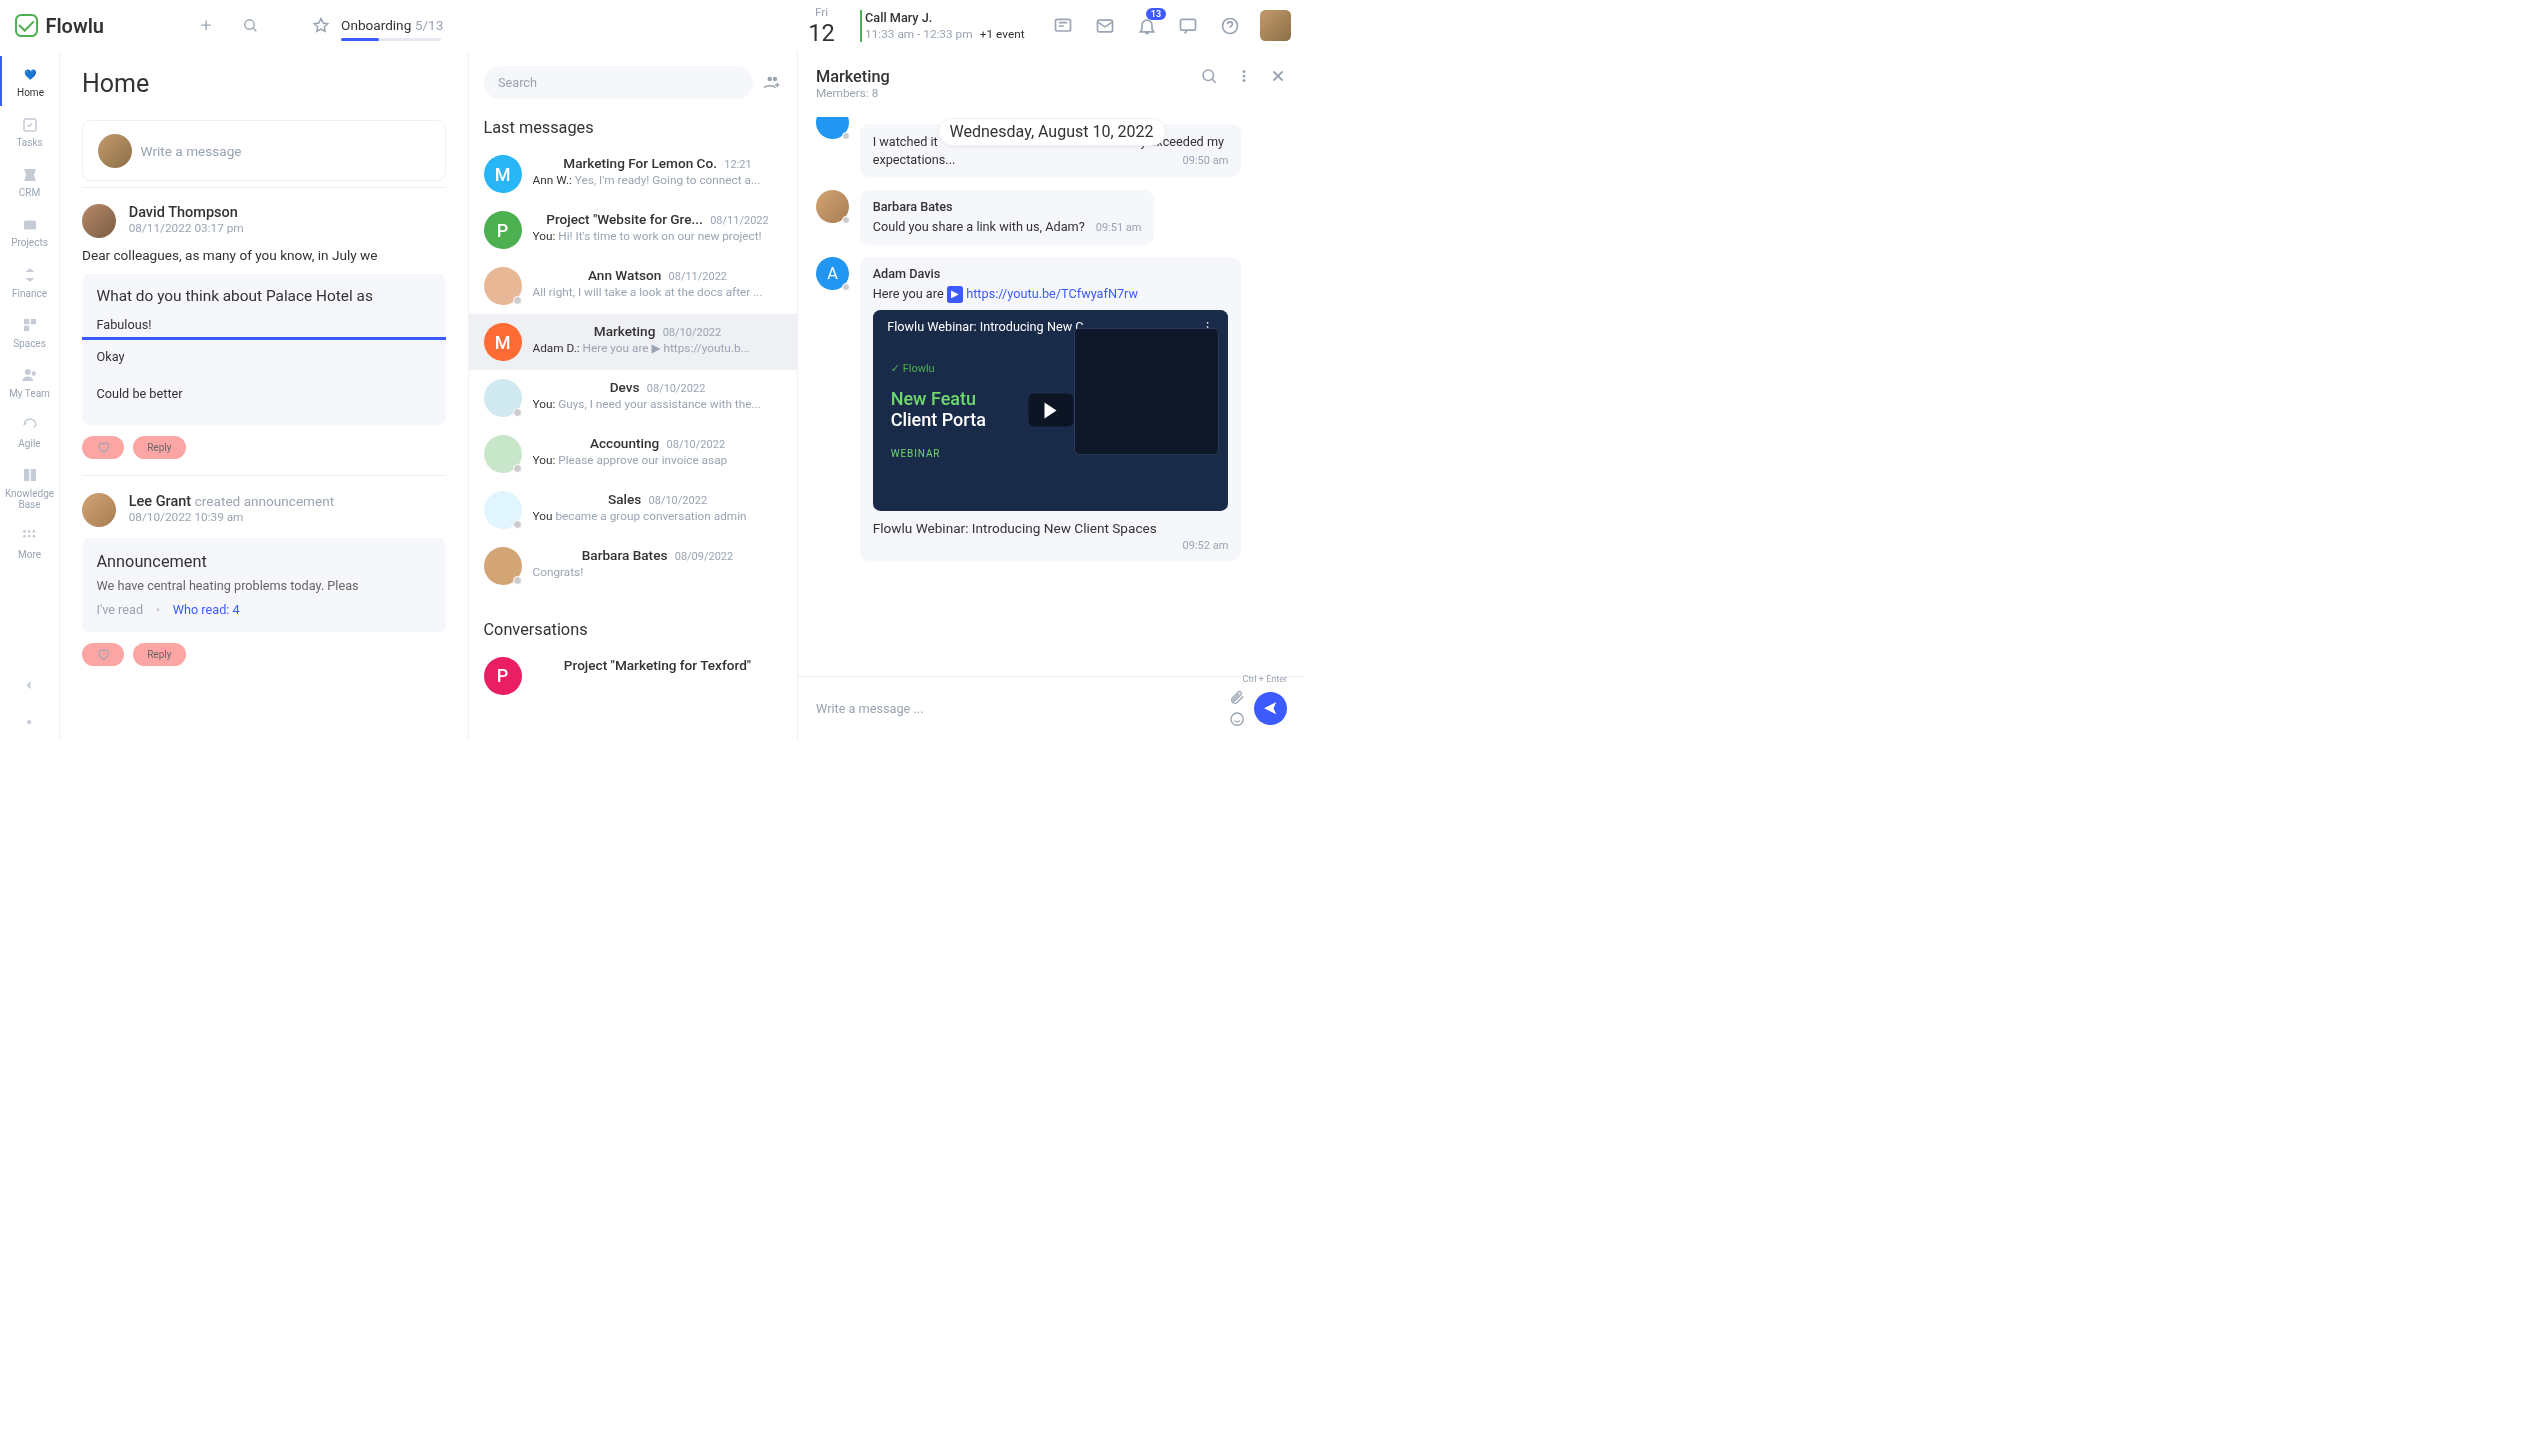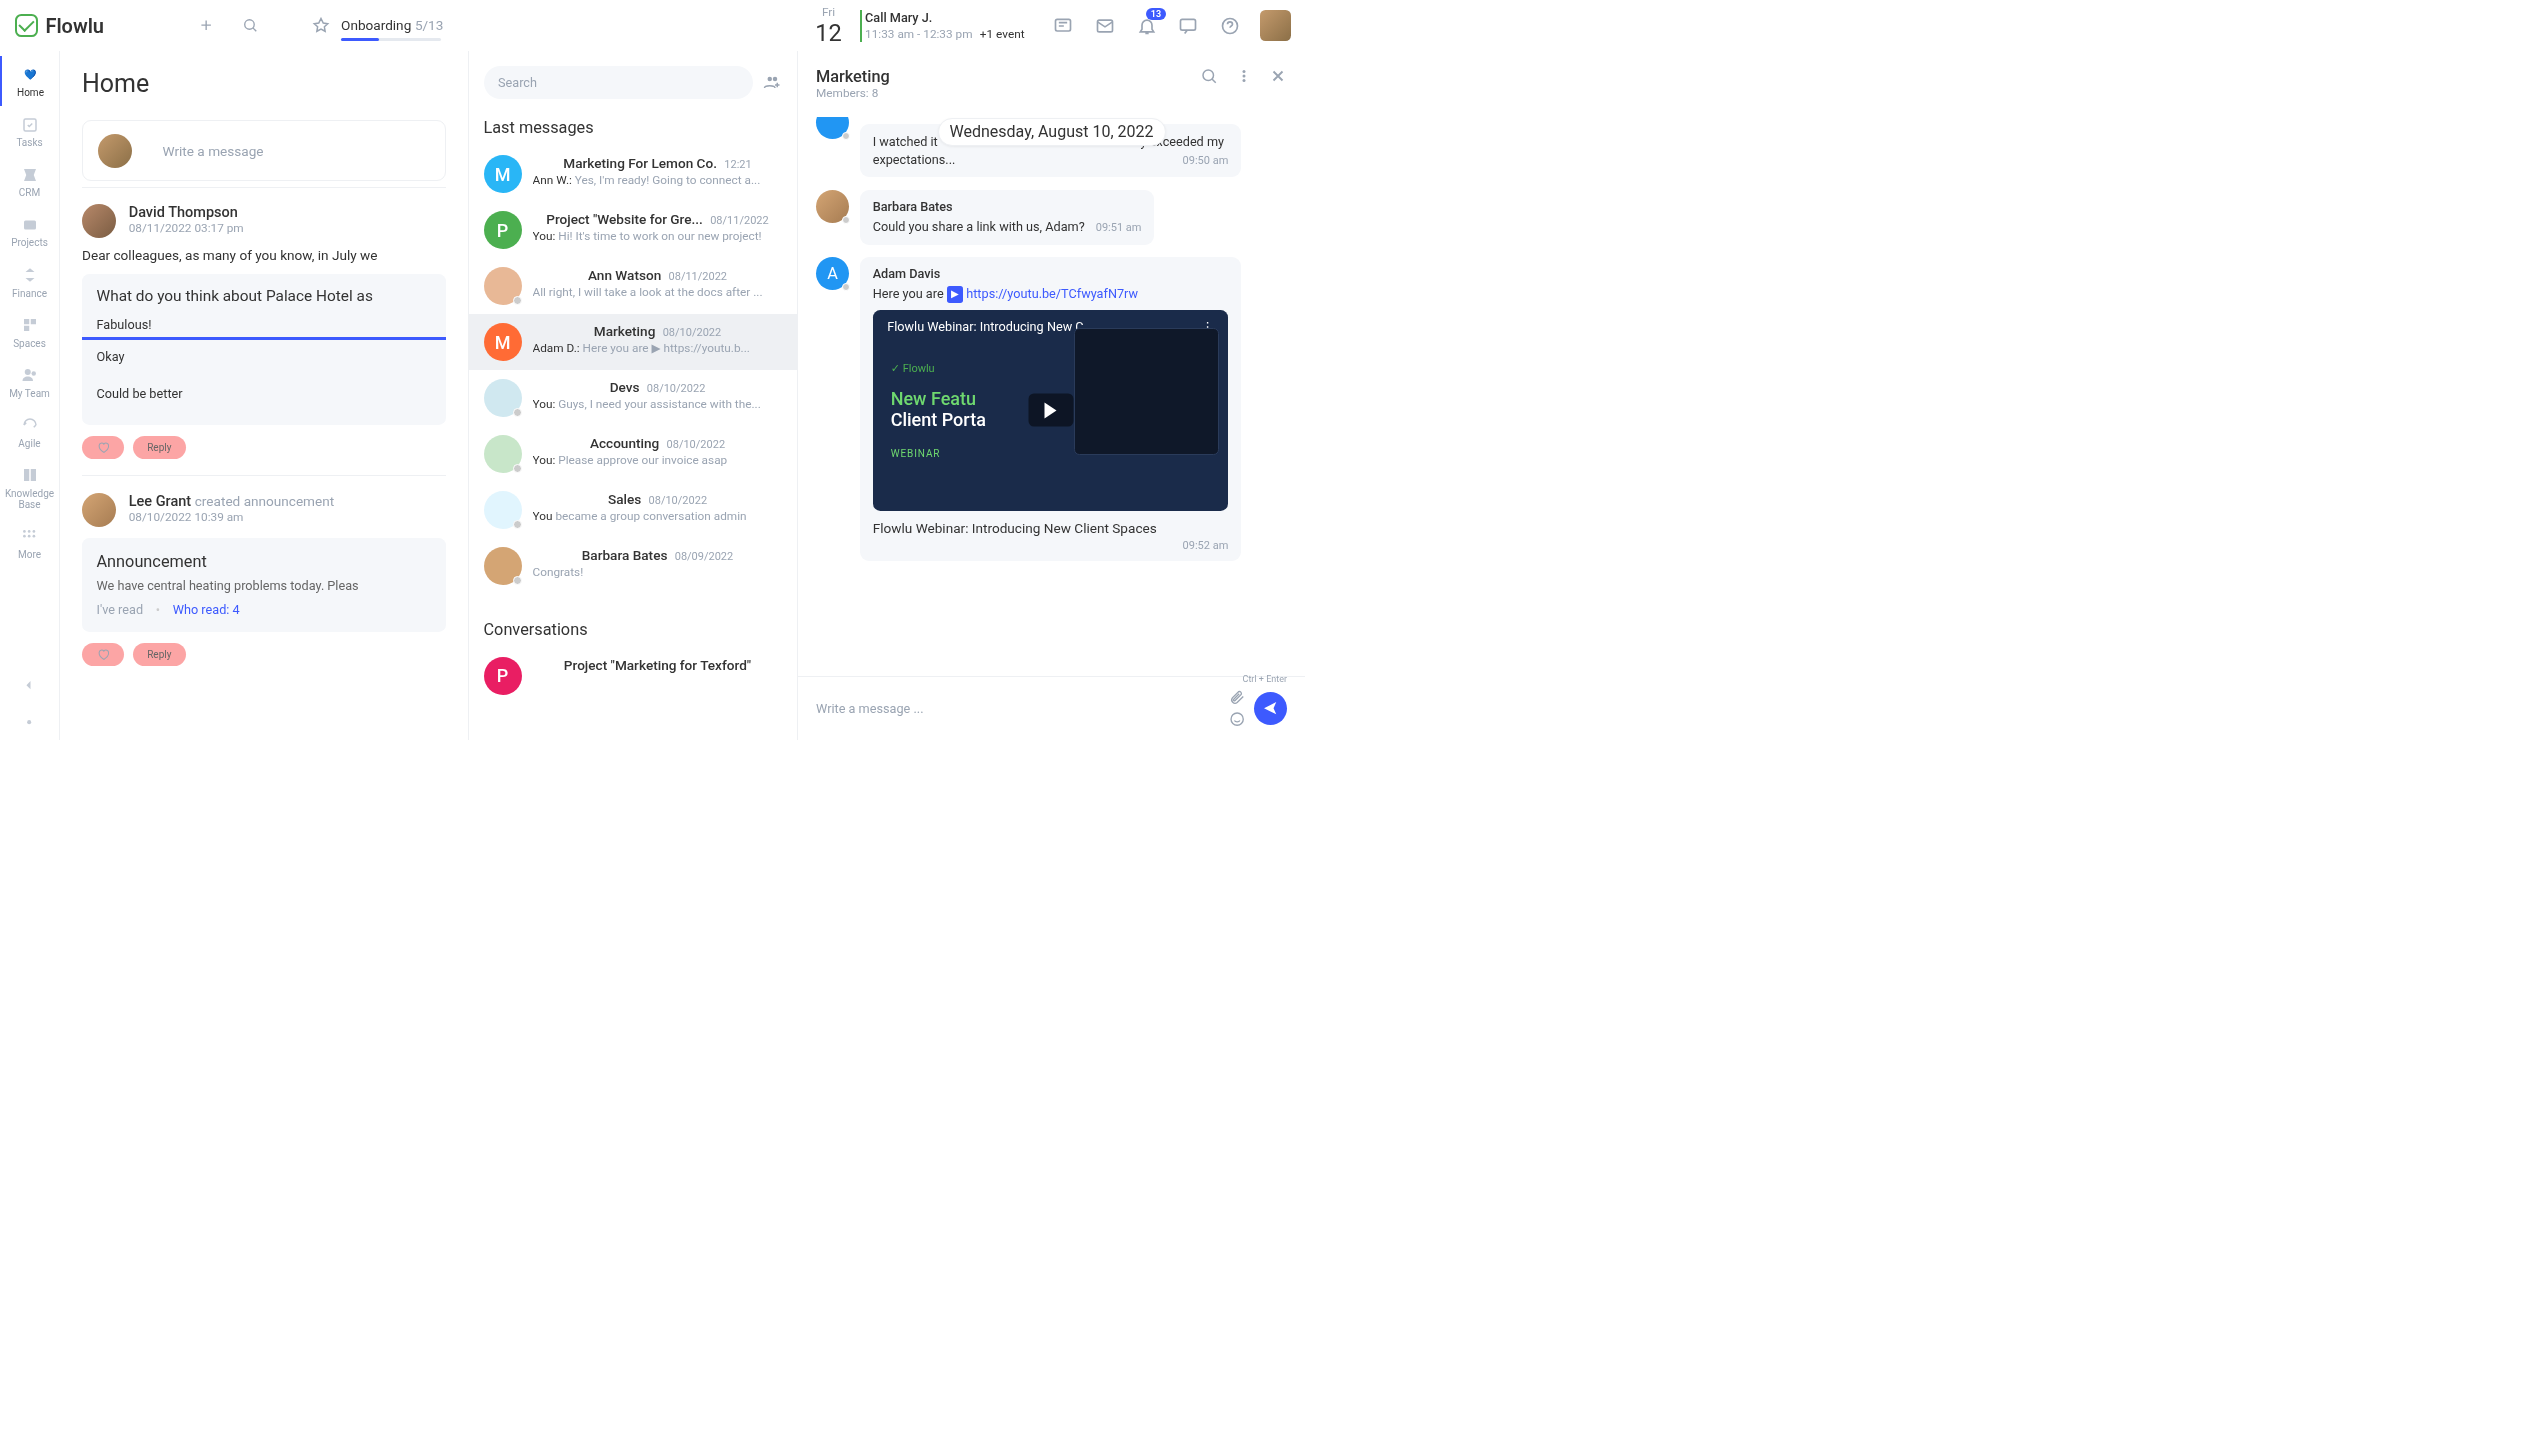--- a/index.html
+++ b/index.html
@@ -9,41 +9,41 @@
 .logo-icon{width:23.6px;height:23.6px;border:2.7px solid #4caf50;border-radius:6.3px;display:flex;align-items:center;justify-content:center;position:relative}
 .logo-icon::after{content:"";width:7.3px;height:11.8px;border-right:2.7px solid #4caf50;border-bottom:2.7px solid #4caf50;transform:rotate(45deg);margin-top:-3.6px}
 .top-icons{display:flex;gap:22px;margin-left:91px;align-items:center}
 .icon-btn{width:22px;height:22px;color:#9aa4b2;cursor:pointer;display:flex;align-items:center;justify-content:center}
 .onboarding{display:flex;align-items:center;gap:9px;margin-left:27px}
 .onboarding-label{font-size:13.6px;color:#333}
 .onboarding-count{color:#9aa4b2;font-size:13.6px}
 .progress-bar{width:100px;height:3.6px;background:#e5e9ef;border-radius:1.8px;position:absolute;bottom:-7.3px;left:0}
 .progress-fill{height:100%;background:#3d5afe;border-radius:1.8px}
 .onboarding-wrap{position:relative}
-.date-block{display:flex;align-items:center;gap:11px;margin-left:auto}
+.date-block{display:flex;align-items:center;gap:18px;margin-left:auto}
 .date-day{font-size:11.8px;color:#9aa4b2;text-align:center}
 .date-num{font-size:23.6px;font-weight:400;color:#333}
 .event-block{border-left:2.7px solid #4caf50;padding-left:3px;margin-left:7.3px}
 .event-title{font-size:12.7px;color:#333;font-weight:500}
 .event-time{font-size:11.8px;color:#9aa4b2}
 .event-more{font-size:11.8px;color:#333;margin-left:7.3px}
 .top-right{display:flex;gap:18px;align-items:center;margin-left:27px}
 .top-right .icon-btn{width:23.6px;height:23.6px}
 .badged{position:relative}
 .badge{position:absolute;top:-5.4px;right:-7.3px;background:#3d5afe;color:#fff;font-size:9px;padding:0.9px 4.5px;border-radius:8.2px;font-weight:600}
 .avatar-sm{width:31px;height:31px;border-radius:5.4px;background:#d4a574;object-fit:cover}
 .layout{display:flex;height:calc(100% - 51px)}
 .sidebar{width:60px;background:#fff;border-right:0.9px solid #eef0f3;display:flex;flex-direction:column;align-items:center;padding-top:5.4px;gap:0}
 .side-item{display:flex;flex-direction:column;align-items:center;gap:2.7px;padding:8.2px 0;cursor:pointer;width:100%;color:#9aa4b2;font-size:10px}
 .side-item.active{border-left:2.7px solid #3d5afe;color:#333}
 .side-icon{width:20px;height:20px;display:flex;align-items:center;justify-content:center}
 .side-sep{margin-top:auto}
 .feed{flex:1;min-width:0;padding:18px 22px;overflow:hidden;border-right:0.9px solid #eef0f3}
 .feed-title{font-size:25px;font-weight:400;margin-bottom:22px}
-.compose{display:flex;align-items:center;gap:31px;padding:12.7px 14.5px;border:0.9px solid #eef0f3;border-radius:9px;margin-bottom:5.4px}
+.compose{display:flex;align-items:center;gap:9px;padding:12.7px 14.5px;border:0.9px solid #eef0f3;border-radius:9px;margin-bottom:5.4px}
 .av{width:34px;height:34px;border-radius:50%;background:#ccc;flex-shrink:0;display:flex;align-items:center;justify-content:center;color:#fff;font-size:16.3px;font-weight:500}
 .compose-ph{color:#9aa4b2;font-size:13.6px}
 .post{border-top:0.9px solid #eef0f3;padding:16.3px 0}
 .post-head{display:flex;gap:12.7px;margin-bottom:9px}
 .post-name{font-size:14.5px;font-weight:500;color:#333}
 .post-meta{font-size:11.8px;color:#9aa4b2}
 .post-body{font-size:13.6px;color:#333;margin-left:47px}
 .poll{background:#f5f7fa;border-radius:7.3px;padding:12.7px 14.5px;margin-top:11px;margin-left:47px}
 .poll-q{font-size:15.4px;color:#333;margin-bottom:7.3px}
 .poll-opt{font-size:12.7px;color:#333;padding:5.4px 0;position:relative}

